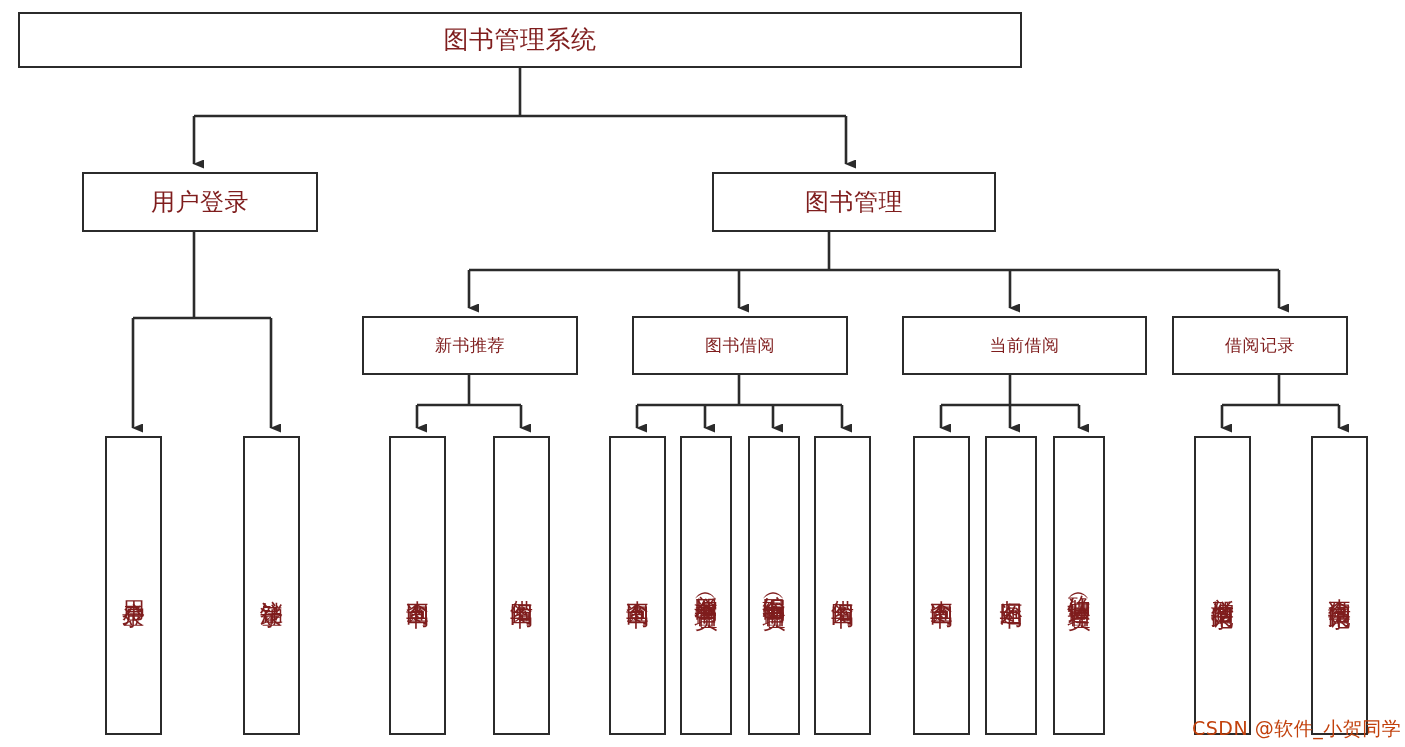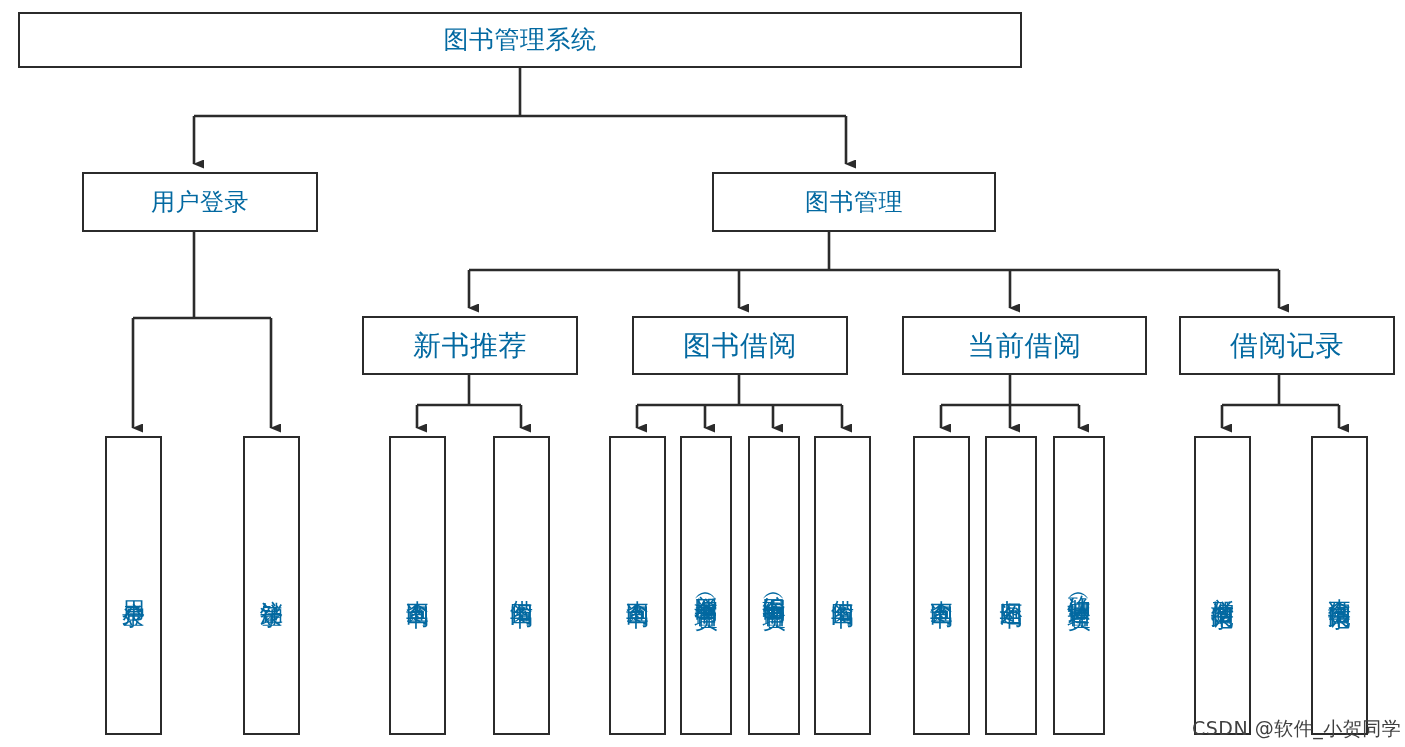--- a/index.html
+++ b/index.html
@@ -26,49 +26,49 @@
     pointer-events: none;
   }
   .node {
     position: absolute;
     box-sizing: border-box;
     border: 2.2px solid #2b2b2b;
     background: #ffffff;
     display: flex;
     align-items: center;
     justify-content: center;
-    color: #0369a1;
+    color: #7f1d1d;
   }
   .node .label {
     font-size: 24px;
     line-height: 1.12;
     letter-spacing: 0.5px;
     white-space: pre;
     text-align: center;
   }
   .node.root .label { font-size: 25px; }
   .node.l1 .label { font-size: 24px; }
-  .node.l2 .label { font-size: 28px; font-family: Liberation Serif, serif; }
+  .node.l2 .label { font-size: 17px; font-family: Liberation Serif, serif; }
   
   .node.leaf {
     align-items: center;
     justify-content: center;
   }
   .node.leaf .label {
     writing-mode: vertical-rl;
     text-orientation: upright;
     font-size: 23px;
     line-height: 1.18;
     letter-spacing: 2px;
     white-space: nowrap;
     max-height: 280px;
   }
   .watermark {
     position: absolute;
-    color: #404040;
+    color: #c2410c;
     font-size: 19px;
     letter-spacing: 0.5px;
     white-space: nowrap;
     user-select: none;
   }
 </style>
 </head>
 <body>
 
 <div id="canvas">
@@ -136,21 +136,21 @@
 
   <div class="node l2" style="left:362px; top:316px; width:216px; height:59px;">
     <span class="label">新书推荐</span>
   </div>
   <div class="node l2" style="left:632px; top:316px; width:216px; height:59px;">
     <span class="label">图书借阅</span>
   </div>
   <div class="node l2" style="left:902px; top:316px; width:245px; height:59px;">
     <span class="label">当前借阅</span>
   </div>
-  <div class="node l2" style="left:1172px; top:316px; width:216px; height:59px;margin-left:7px;">
+  <div class="node l2" style="left:1172px; top:316px; width:176px; height:59px;">
     <span class="label">借阅记录</span>
   </div>
 
   <div class="node leaf" style="left:105px; top:436px; width:57px; height:299px;">
     <span class="label">用户登录</span>
   </div>
   <div class="node leaf" style="left:243px; top:436px; width:57px; height:299px;">
     <span class="label">注销登录</span>
   </div>
 

